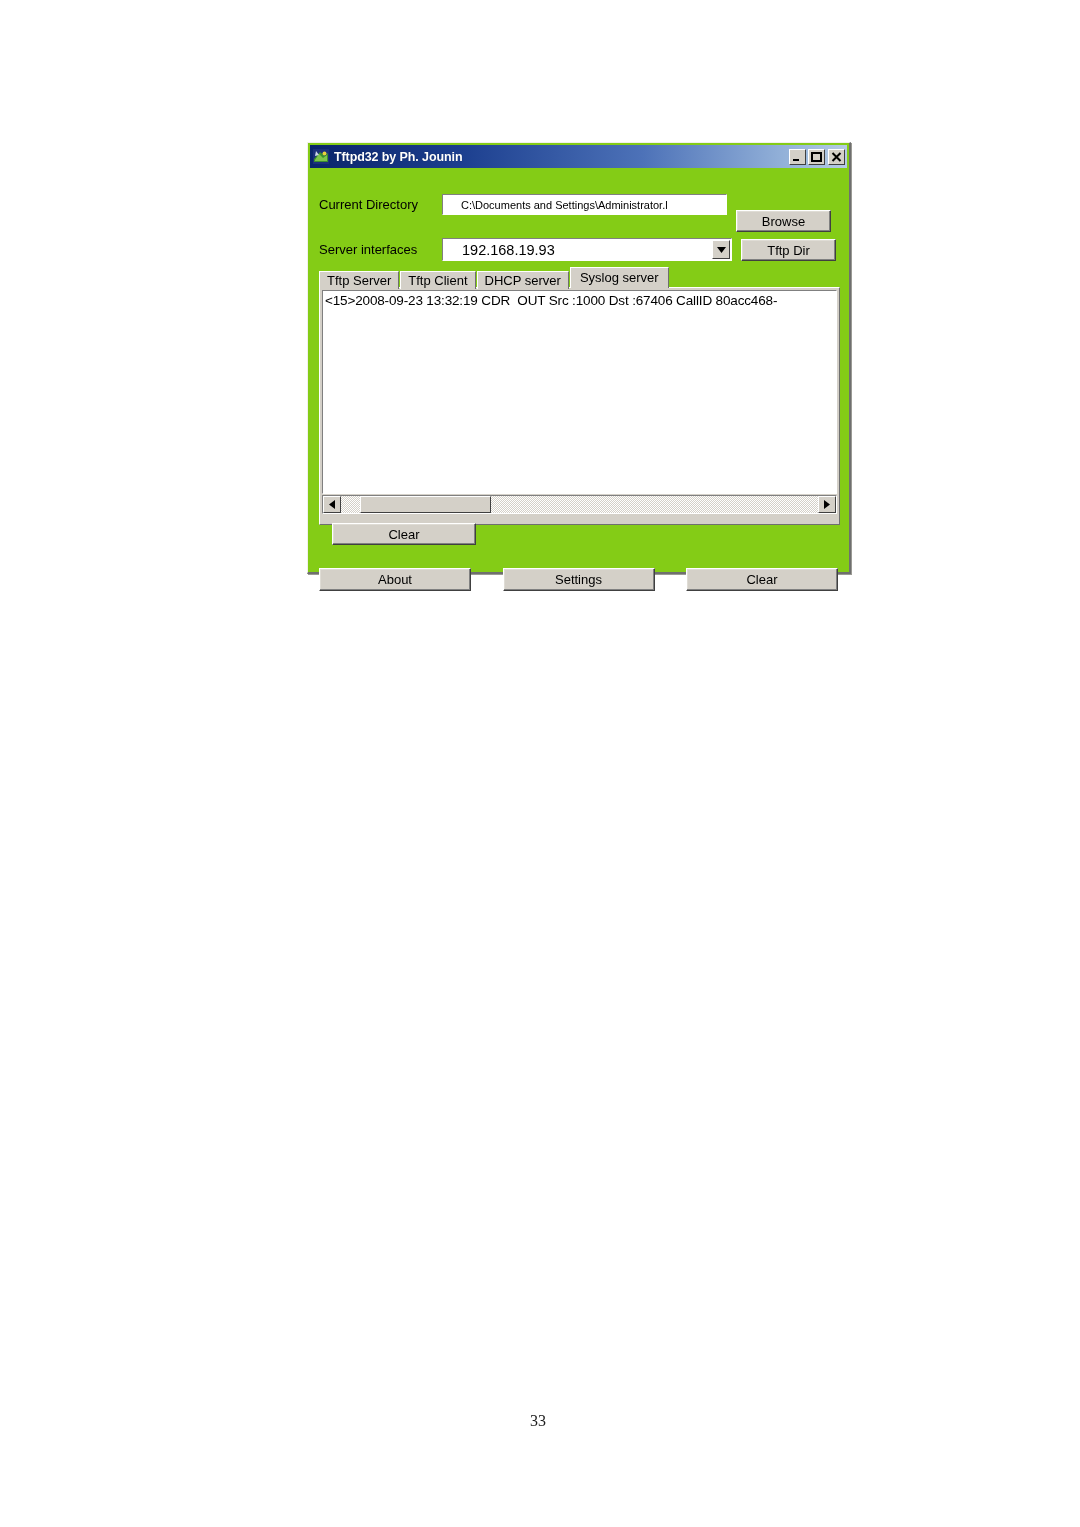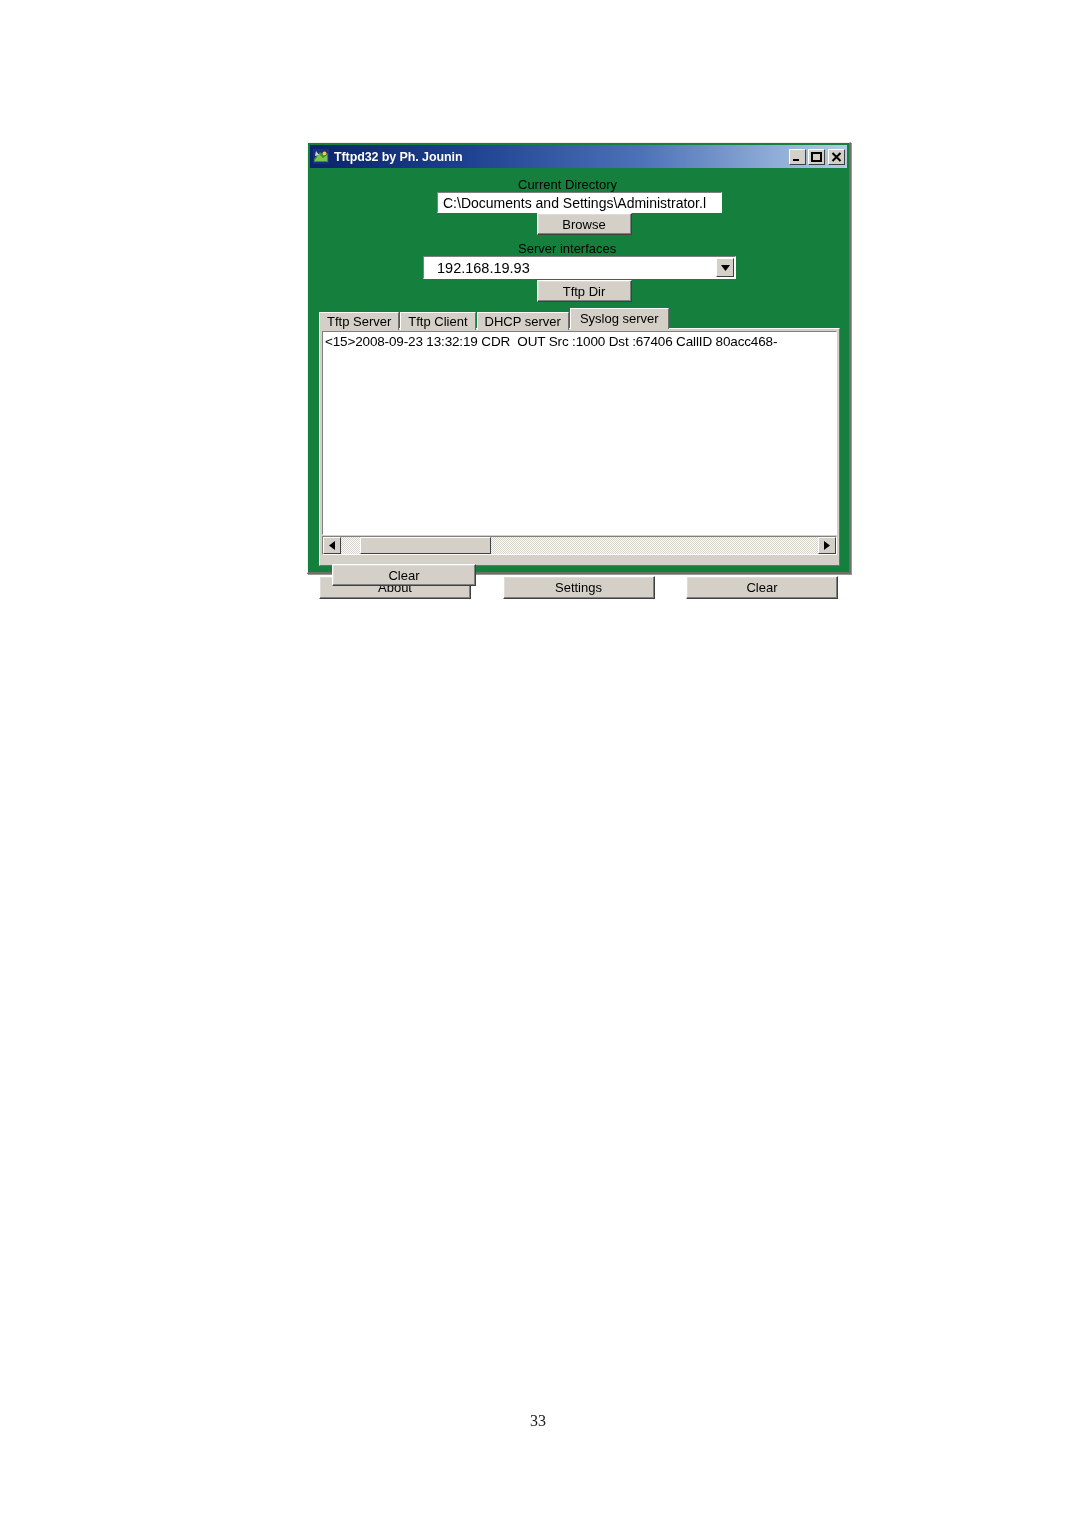--- a/index.html
+++ b/index.html
@@ -15,21 +15,21 @@
     overflow: hidden;
   }
 
   
   #tftpd-window {
     position: absolute;
     left: 307px;
     top: 142px;
     width: 544px;
     height: 432px;
-    background: #15803d;
+    background: #84cc16;
     border-top: 1px solid #f2f0ec;
     border-left: 1px solid #f2f0ec;
     border-right: 2px solid #6f6f6f;
     border-bottom: 2px solid #6f6f6f;
     box-sizing: border-box;
     box-shadow: 1px 1px 0 #9a9a94;
   }
 
   
   #titlebar {
@@ -76,57 +76,56 @@
   .winbtn svg { display: block; margin: 0 auto; }
 
   
   #topform {
     padding: 9px 9px 0 11px;
   }
   .form-row {
     display: flex;
     align-items: center;
     margin-bottom: 6px;
-    flex-direction: column;
   }
   .form-label {
     font-size: 13px;
     color: #000000;
     white-space: nowrap;
     flex: 0 0 auto;
   }
   #lbl-current-directory { width: 123px; }
   #lbl-server-interfaces { width: 123px; }
 
   .sunken-field {
     background: #ffffff;
     border-top: 1px solid #808080;
     border-left: 1px solid #808080;
     border-right: 1px solid #ffffff;
     border-bottom: 1px solid #ffffff;
     box-sizing: border-box;
     overflow: hidden;
     white-space: nowrap;
-    font-size: 14px;
+    font-size: 11px;
     color: #000000;
     display: flex;
     align-items: center;
-    padding-left: 5px;
+    padding-left: 18px;
   }
   #current-directory-field {
     width: 285px;
     height: 21px;
     flex: 0 0 auto;
   }
   #server-interfaces-combo {
-    width: 313px;
+    width: 290px;
     height: 23px;
     flex: 0 0 auto;
     position: relative;
-    padding-left: 13px;
+    padding-left: 19px;
     font-size: 14.5px;
   }
   #server-interfaces-value {
     flex: 1 1 auto;
     overflow: hidden;
   }
   #combo-arrow-btn {
     width: 18px;
     height: 19px;
     background: #d4d0c8;
@@ -149,20 +148,21 @@
     border-right: 1px solid #404040;
     border-bottom: 1px solid #404040;
     box-shadow: inset -1px -1px 0 #808080, inset 1px 1px 0 #dfdcd5;
     box-sizing: border-box;
     font-family: "Liberation Sans", sans-serif;
     font-size: 13px;
     color: #000000;
     text-align: center;
     cursor: default;
     padding: 0;
+    margin-top: 33px;
   }
   #browse-button, #show-dir-button {
     width: 95px;
     height: 22px;
     margin-left: 9px;
     flex: 0 0 auto;
   }
   #show-dir-button { margin-top: 1px; }
 
   

